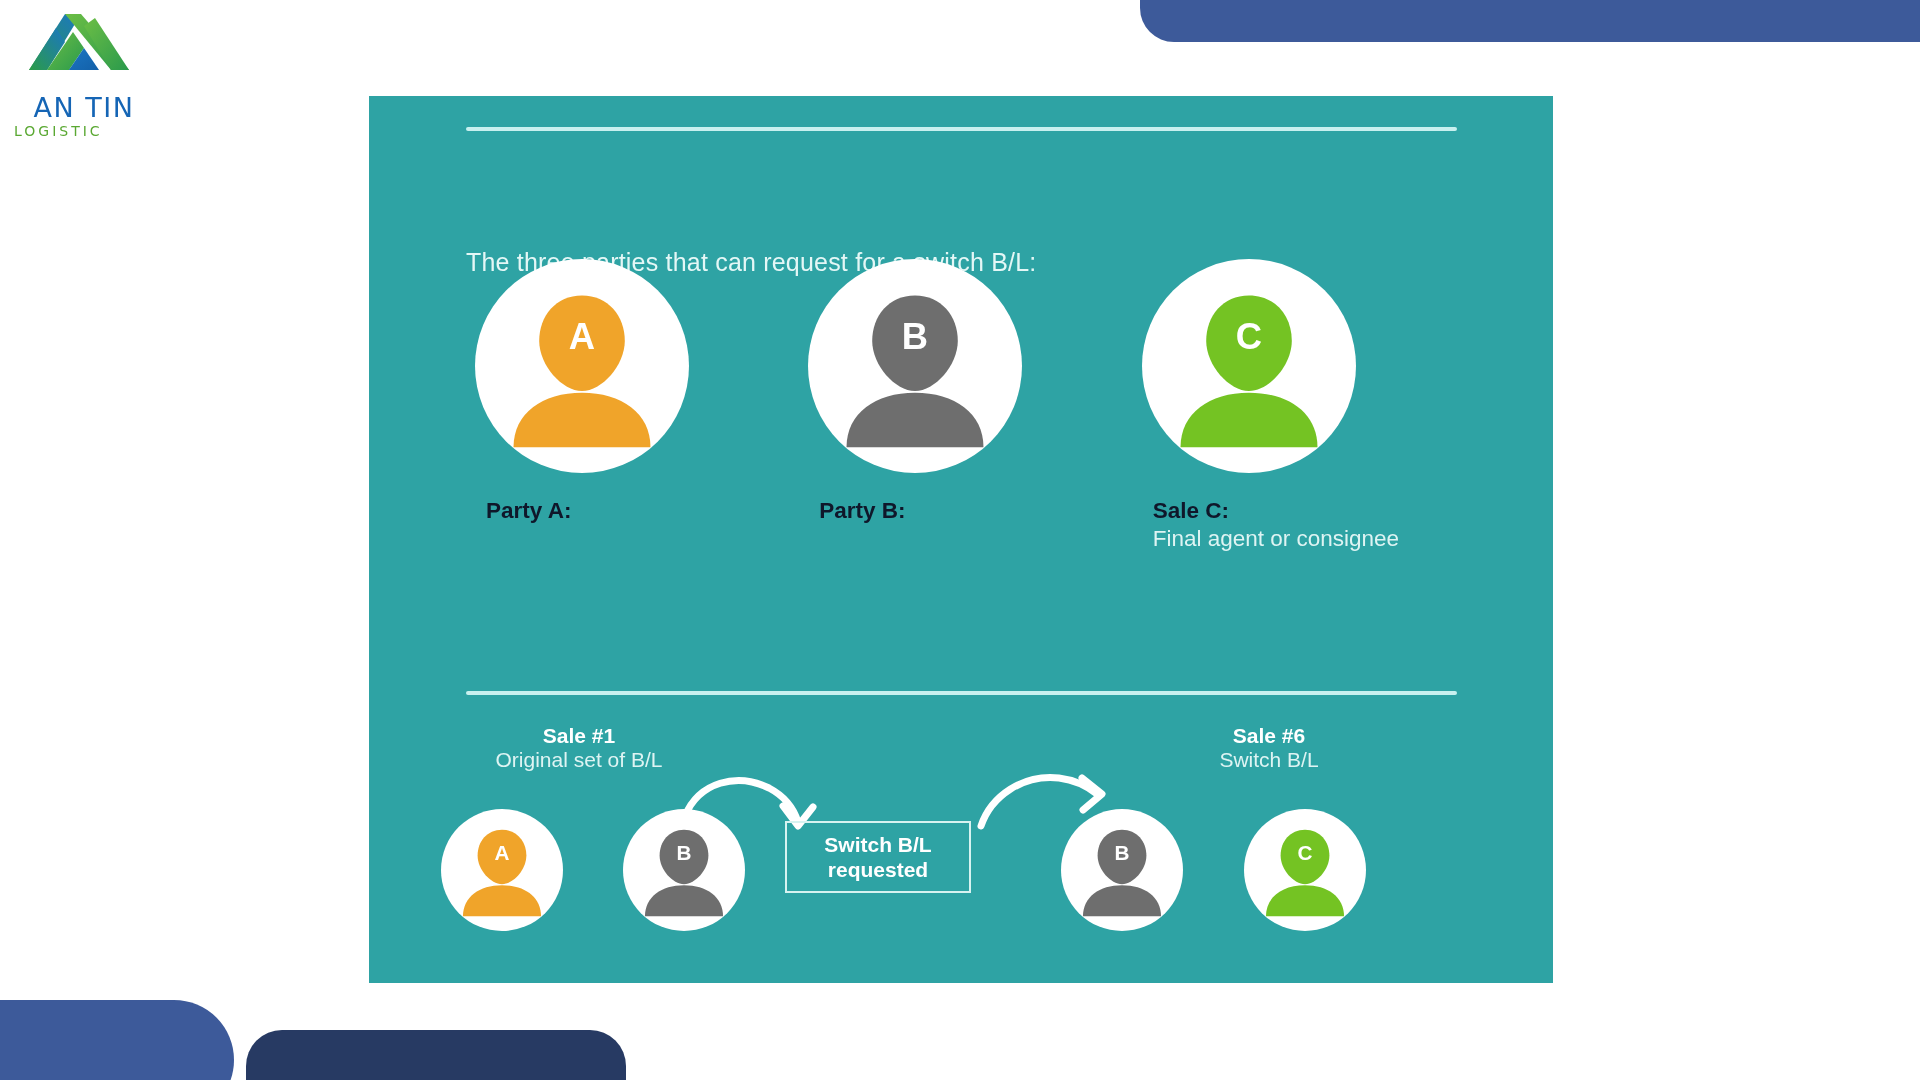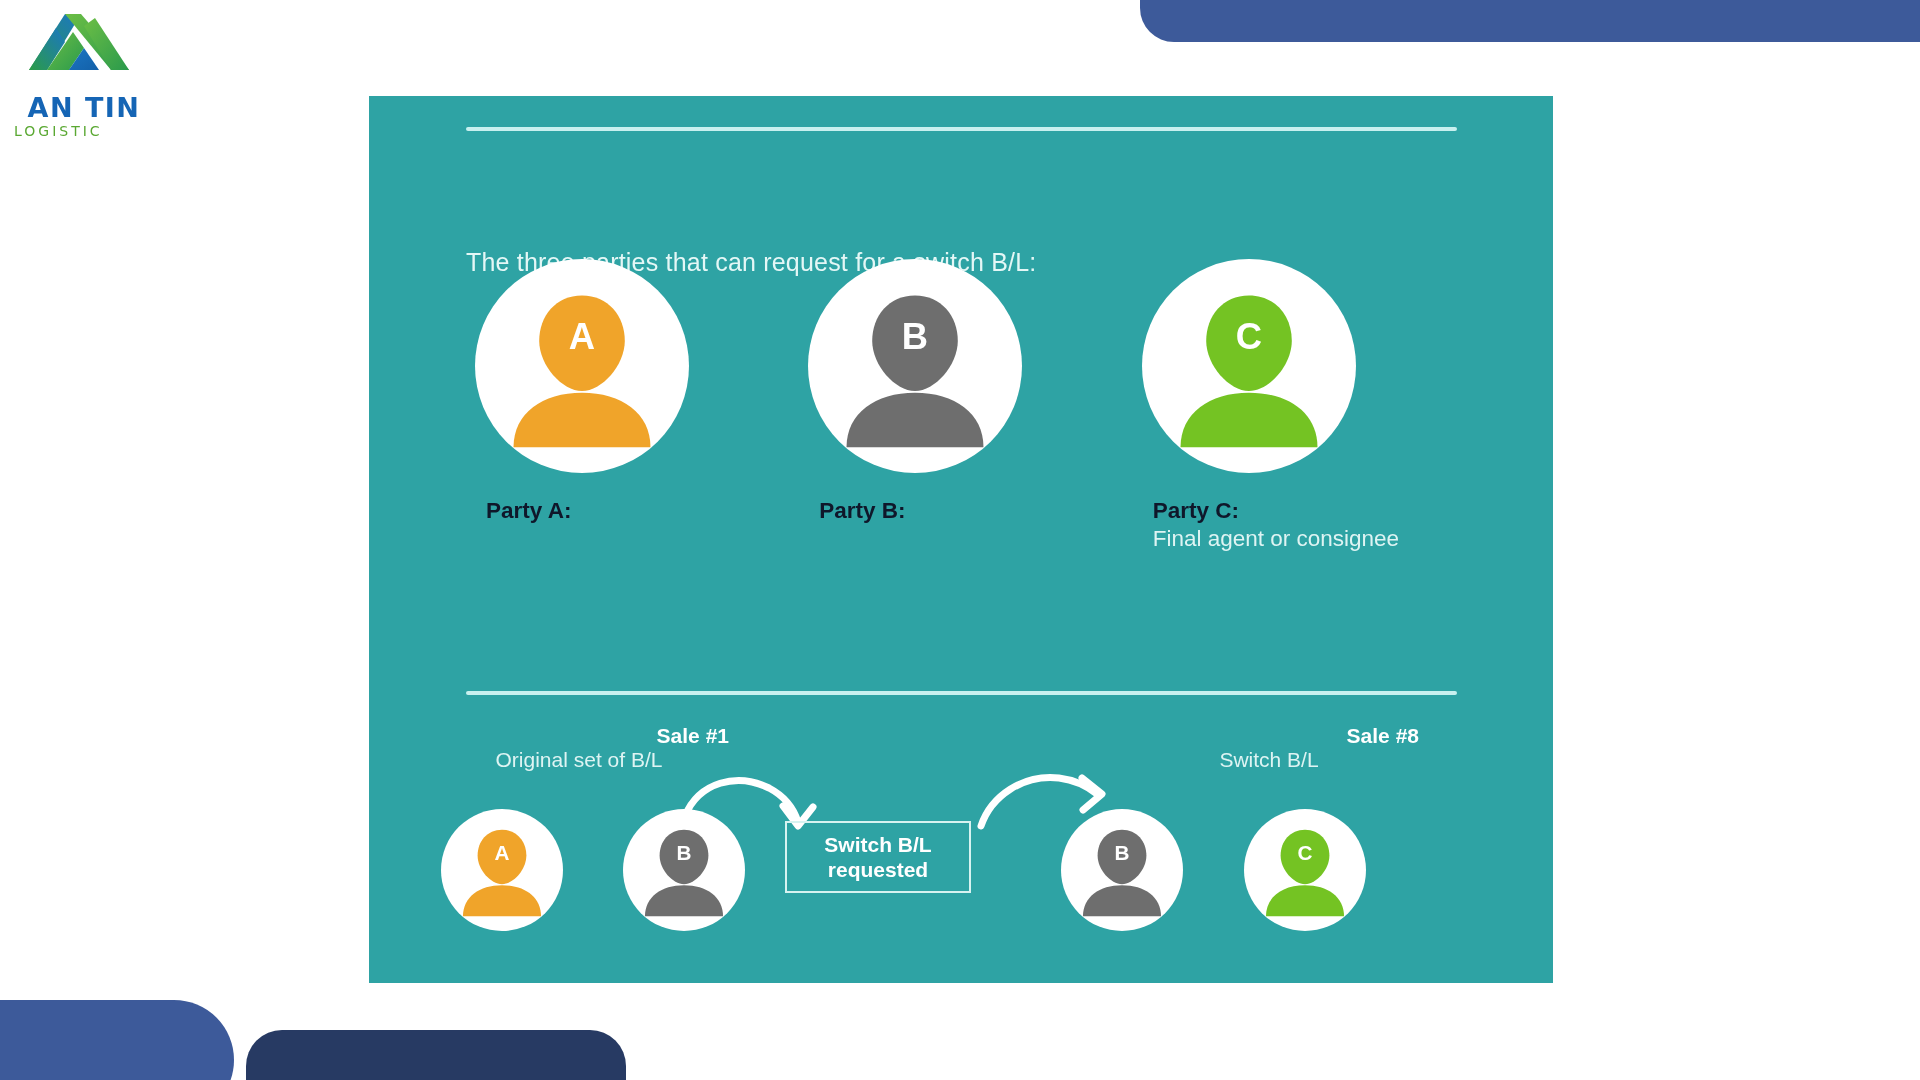--- a/index.html
+++ b/index.html
@@ -39,21 +39,21 @@
   
   #logo {
     position: absolute;
     left: 14px; top: 8px;
     width: 140px; height: 130px;
   }
   #logo-mark { display: block; margin: 0 auto; }
   #logo-word {
     text-align: center;
     font-family: "DejaVu Sans", sans-serif;
-    font-weight: 700;
+    font-weight: 400;
     font-size: 27px;
     letter-spacing: 1.5px;
     color: #1565b5;
     line-height: 1;
     margin-top: 2px;
   }
   #logo-sub {
     text-align: left;
     font-family: "DejaVu Sans", sans-serif;
     font-weight: 400;
@@ -138,21 +138,20 @@
     line-height: 1.16;
     color: #def4f3;
     font-size: 21px;
     width: 300px;
   }
   .sale-label .sale-title {
     display: block;
     font-weight: 700;
     color: #ffffff;
     font-size: 21px;
-    text-align: right;
   }
   #sale1-label { left: 60px;  top: 0; }
   #sale2-label { left: 750px; top: 0; }
 
   .flow-avatar { position: absolute; top: 85px; }
   #flow-a { left: 72px; }
   #flow-b { left: 254px; }
   #flow-b2 { left: 692px; }
   #flow-c { left: 875px; }
 
@@ -254,38 +253,38 @@
       <div class="party-avatar-wrap">
         <div class="avatar big">
           <svg viewBox="0 0 100 100">
             <path d="M50 17 c-12.2 0 -20 9.6 -20 21.2 c0 11.6 10.8 23.5 20 23.5 c9.2 0 20 -11.9 20 -23.5 C70 26.6 62.2 17 50 17 Z" fill="#74c323"></path>
             <text x="50" y="42" text-anchor="middle" font-family="Liberation Sans, sans-serif" font-size="17" font-weight="700" fill="#ffffff">C</text>
             <path d="M18 88 c0 -16 13.5 -25.5 32 -25.5 c18.5 0 32 9.5 32 25.5 Z" fill="#74c323"></path>
           </svg>
         </div>
       </div>
       <div class="party-text">
-        <span class="party-title">Party C:</span>
+        <span class="party-title">Sale C:</span>
         <span>Final agent or consignee</span>
       </div>
     </div>
 
   </div>
 
   <div class="rule" id="rule-mid"></div>
 
   <div id="flow">
 
     <div class="sale-label" id="sale1-label">
       <span class="sale-title">Sale #1</span>
       <span>Original set of B/L</span>
     </div>
 
     <div class="sale-label" id="sale2-label">
-      <span class="sale-title">Sale #8</span>
+      <span class="sale-title">Sale #6</span>
       <span>Switch B/L</span>
     </div>
 
     <div class="avatar small flow-avatar" id="flow-a">
       <svg viewBox="0 0 100 100">
         <path d="M50 17 c-12.2 0 -20 9.6 -20 21.2 c0 11.6 10.8 23.5 20 23.5 c9.2 0 20 -11.9 20 -23.5 C70 26.6 62.2 17 50 17 Z" fill="#f0a42a"></path>
         <text x="50" y="42" text-anchor="middle" font-family="Liberation Sans, sans-serif" font-size="17" font-weight="700" fill="#ffffff">A</text>
         <path d="M18 88 c0 -16 13.5 -25.5 32 -25.5 c18.5 0 32 9.5 32 25.5 Z" fill="#f0a42a"></path>
       </svg>
     </div>

